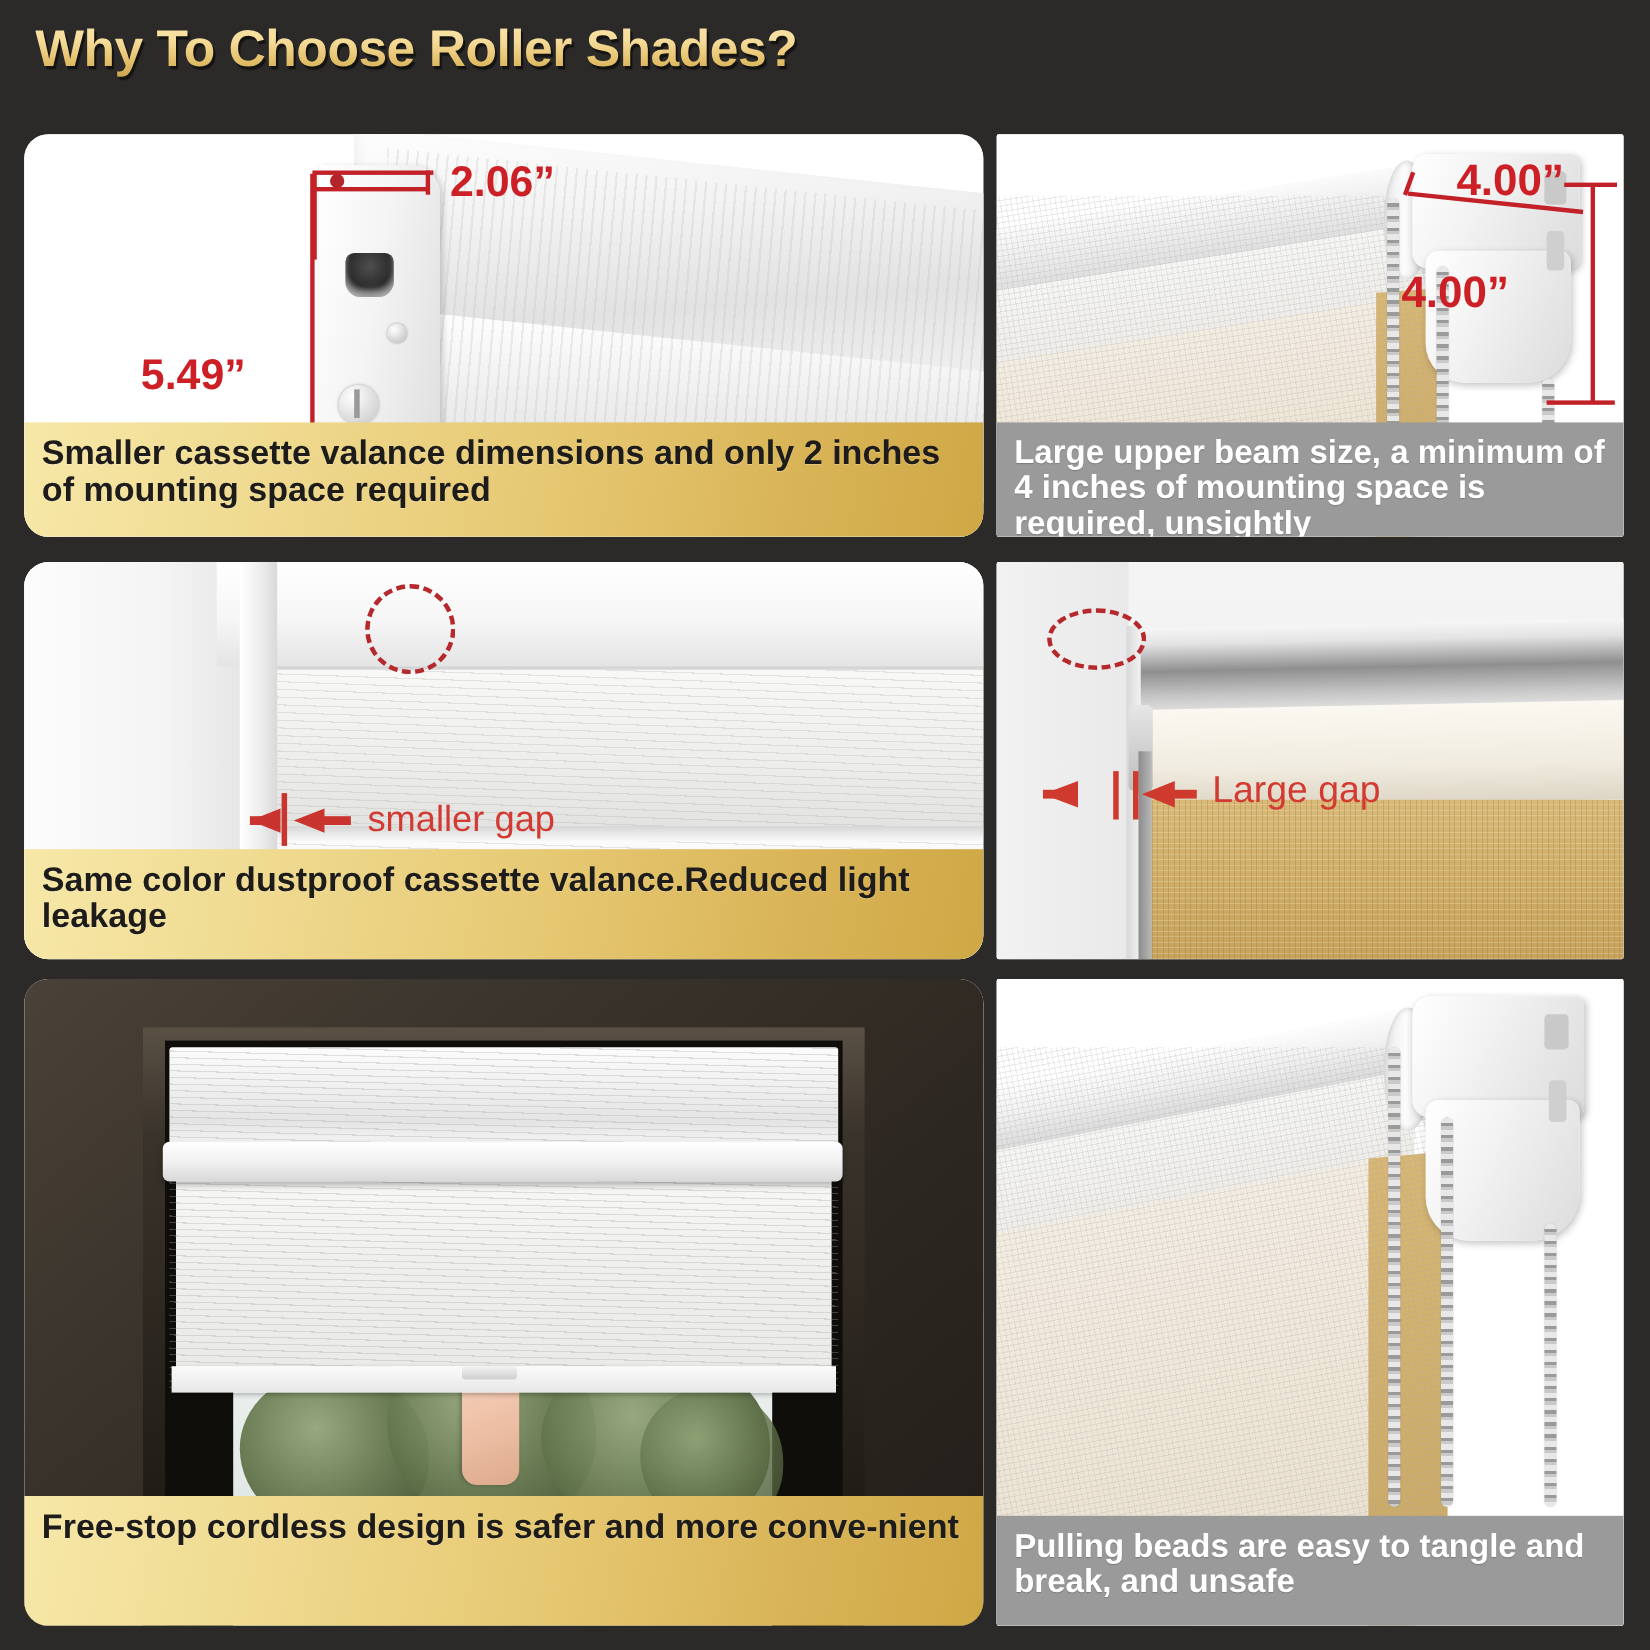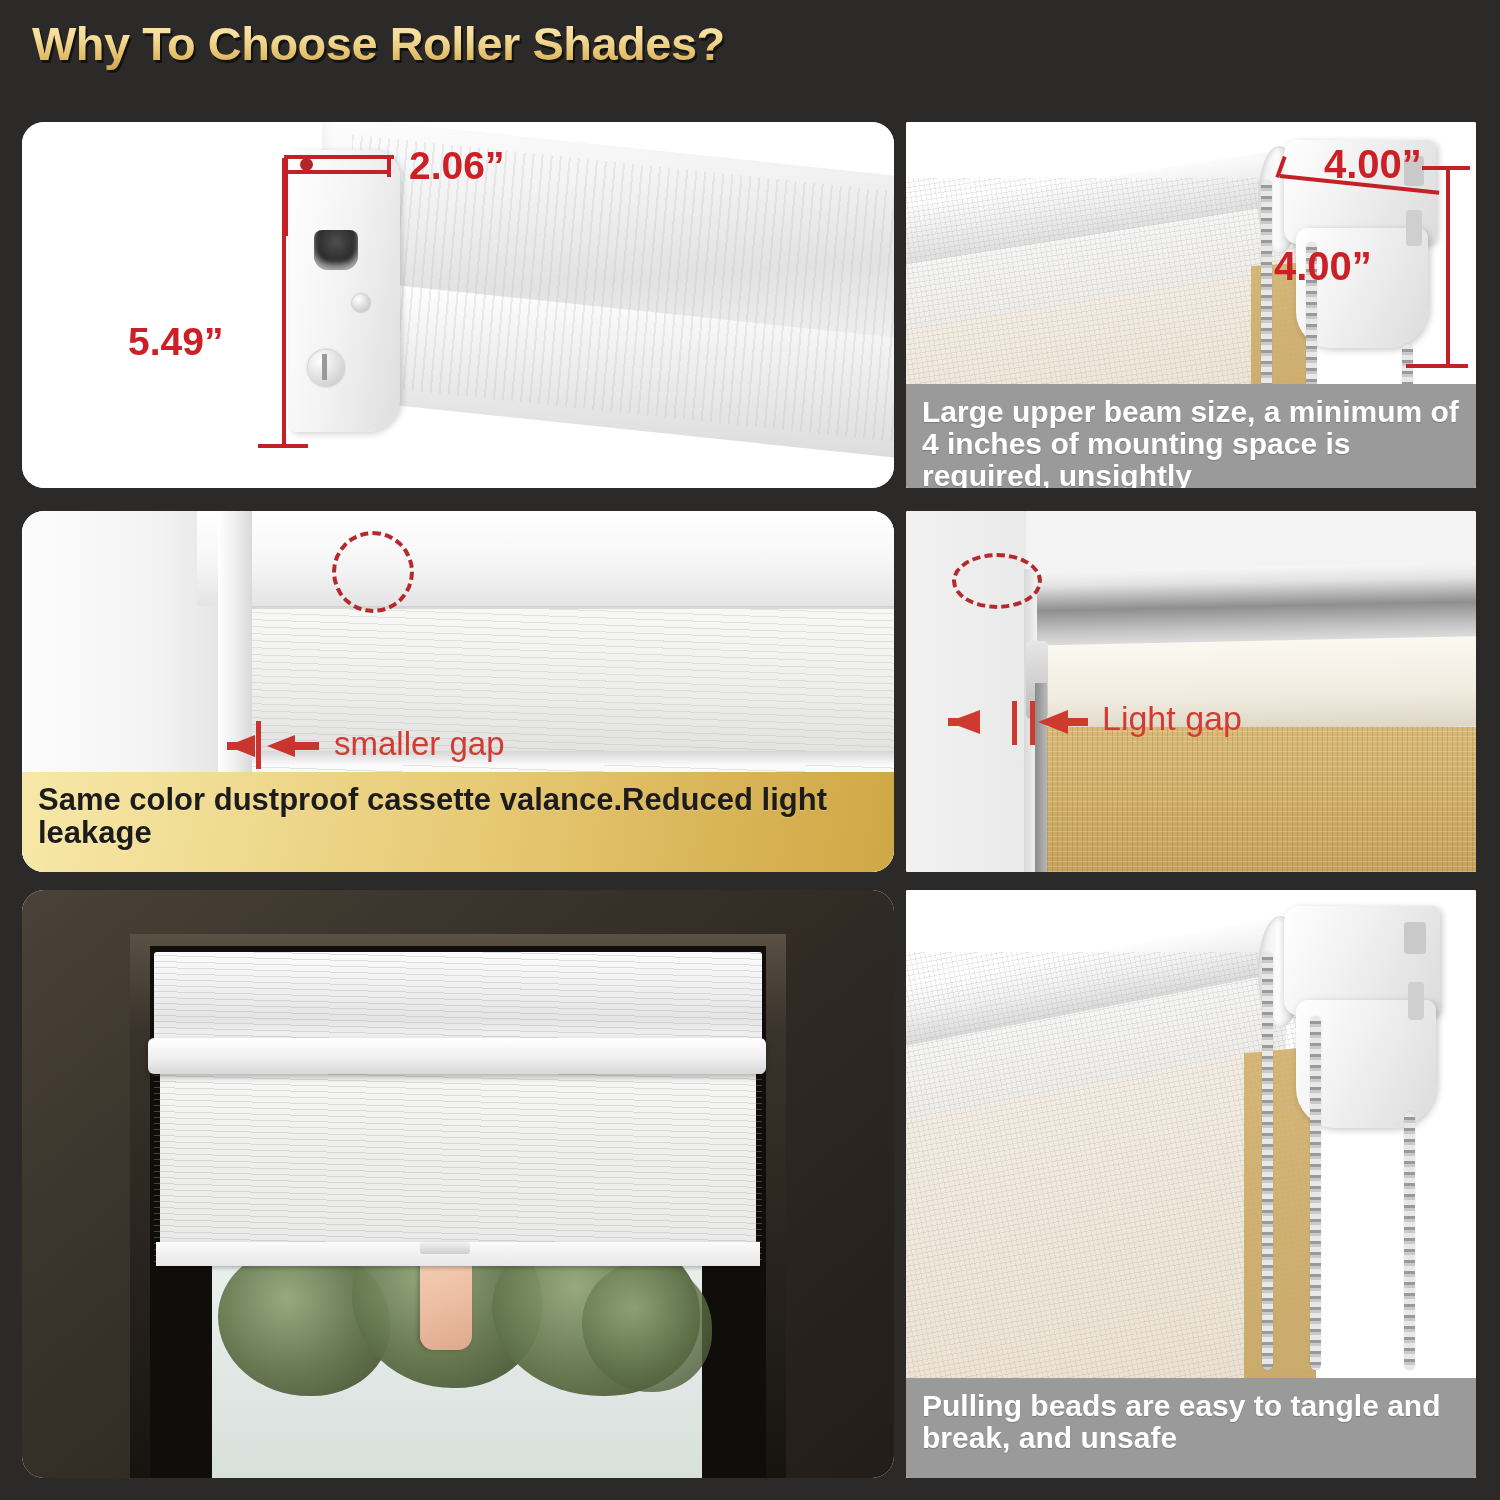--- a/index.html
+++ b/index.html
@@ -283,20 +283,21 @@
     <div class="dim-line" style="left:262px; top:36px; width:4px; height:78px;"></div>
     <div class="dim-line" style="left:262px; top:33px; width:110px; height:4px;"></div>
     <div class="dim-line" style="left:262px; top:48px; width:106px; height:4px;"></div>
     <div class="dim-line" style="left:365px; top:33px; width:4px; height:22px;"></div>
     <div class="dim-text" style="left:375px; top:22px; font-size:39px;margin-left:12px;">2.06”</div>
 
     <div class="dim-line" style="left:260px; top:36px; width:4px; height:290px;"></div>
     <div class="dim-line" style="left:236px; top:322px; width:50px; height:4px;"></div>
     <div class="dim-text" style="left:106px; top:198px; font-size:39px;">5.49”</div>
   </div>
+  <div class="caption gold cap-r1l">Smaller cassette valance dimensions and only 2 inches of mounting space required</div>
 </div>
 
 <div class="panel right r1" id="p2">
   <div class="photo rs-scene">
     <div class="rs-tube" style="left:-10px; top:56px; width:410px; height:78px; transform:skewY(-9deg); background:linear-gradient(180deg,#fbfbfb,#e6e6e6 55%,#d2d2d2);"></div>
     <div class="rs-fabric-white" style="left:-10px; top:112px; width:400px; height:86px; transform:skewY(-9deg);"></div>
     <div class="rs-fabric-cream" style="left:-10px; top:178px; width:390px; bottom:0; transform:skewY(-9deg);"></div>
     <div class="rs-fabric-tan" style="left:345px; top:142px; width:60px; bottom:0; transform:skewY(-4deg);"></div>
     <div style="position:absolute; left:-10px; top:56px; width:420px; bottom:0;
                 background:repeating-linear-gradient(-9deg, rgba(170,170,170,.22) 0 1px, rgba(255,255,255,0) 1px 5px),
@@ -370,21 +371,21 @@
     <svg style="position:absolute; left:42px; top:194px;" width="90" height="34">
       <polygon points="0,17 32,5 32,29" fill="#cf3a2f"></polygon>
       <rect x="0" y="13" width="26" height="8" fill="#cf3a2f"></rect>
     </svg>
     <div class="dim-line" style="left:106px; top:190px; width:5px; height:44px; background:#cf3a2f;"></div>
     <div class="dim-line" style="left:124px; top:190px; width:5px; height:44px; background:#cf3a2f;"></div>
     <svg style="position:absolute; left:132px; top:194px;" width="62" height="34">
       <polygon points="0,17 30,5 30,29" fill="#cf3a2f"></polygon>
       <rect x="24" y="13" width="26" height="8" fill="#cf3a2f"></rect>
     </svg>
-    <div class="gap-label" style="left:196px; top:188px; font-size:34px;">Light gap</div>
+    <div class="gap-label" style="left:196px; top:188px; font-size:34px;">Large gap</div>
   </div>
 </div>
 
 <div class="panel left r3" id="p5">
   <div class="photo">
     <div class="room"></div>
     <div class="recess"></div>
     <div class="reveal"></div>
     <div class="sky"></div>
     <div class="tree" style="left:196px; top:356px; width:172px; height:150px;"></div>
@@ -393,20 +394,21 @@
     <div class="tree" style="left:560px; top:372px; width:130px; height:130px; opacity:.8;"></div>
     <div class="hand"></div>
     <div class="hand-knuckle"></div>
     <div class="cassette"></div>
     <div class="shade"></div>
     <div class="shade-tex"></div>
     <div class="cassette-lip"></div>
     <div class="bottom-rail"></div>
     <div class="tab"></div>
   </div>
+  <div class="caption gold cap-r3l">Free-stop cordless design is safer and more conve-nient</div>
 </div>
 
 <div class="panel right r3" id="p6">
   <div class="photo rs-scene">
     <div class="bg"></div>
     <div class="rs-tube" style="left:-12px; top:62px; width:400px; height:84px; transform:skewY(-11deg);"></div>
     <div class="rs-fabric-white" style="left:-12px; top:120px; width:392px; height:96px; transform:skewY(-11deg);"></div>
     <div class="rs-fabric-cream" style="left:-12px; top:196px; width:384px; bottom:0; transform:skewY(-11deg);"></div>
     <div class="rs-fabric-tan" style="left:338px; top:160px; width:72px; bottom:0; transform:skewY(-5deg);"></div>
     <div style="position:absolute; left:-12px; top:62px; width:420px; bottom:0;

